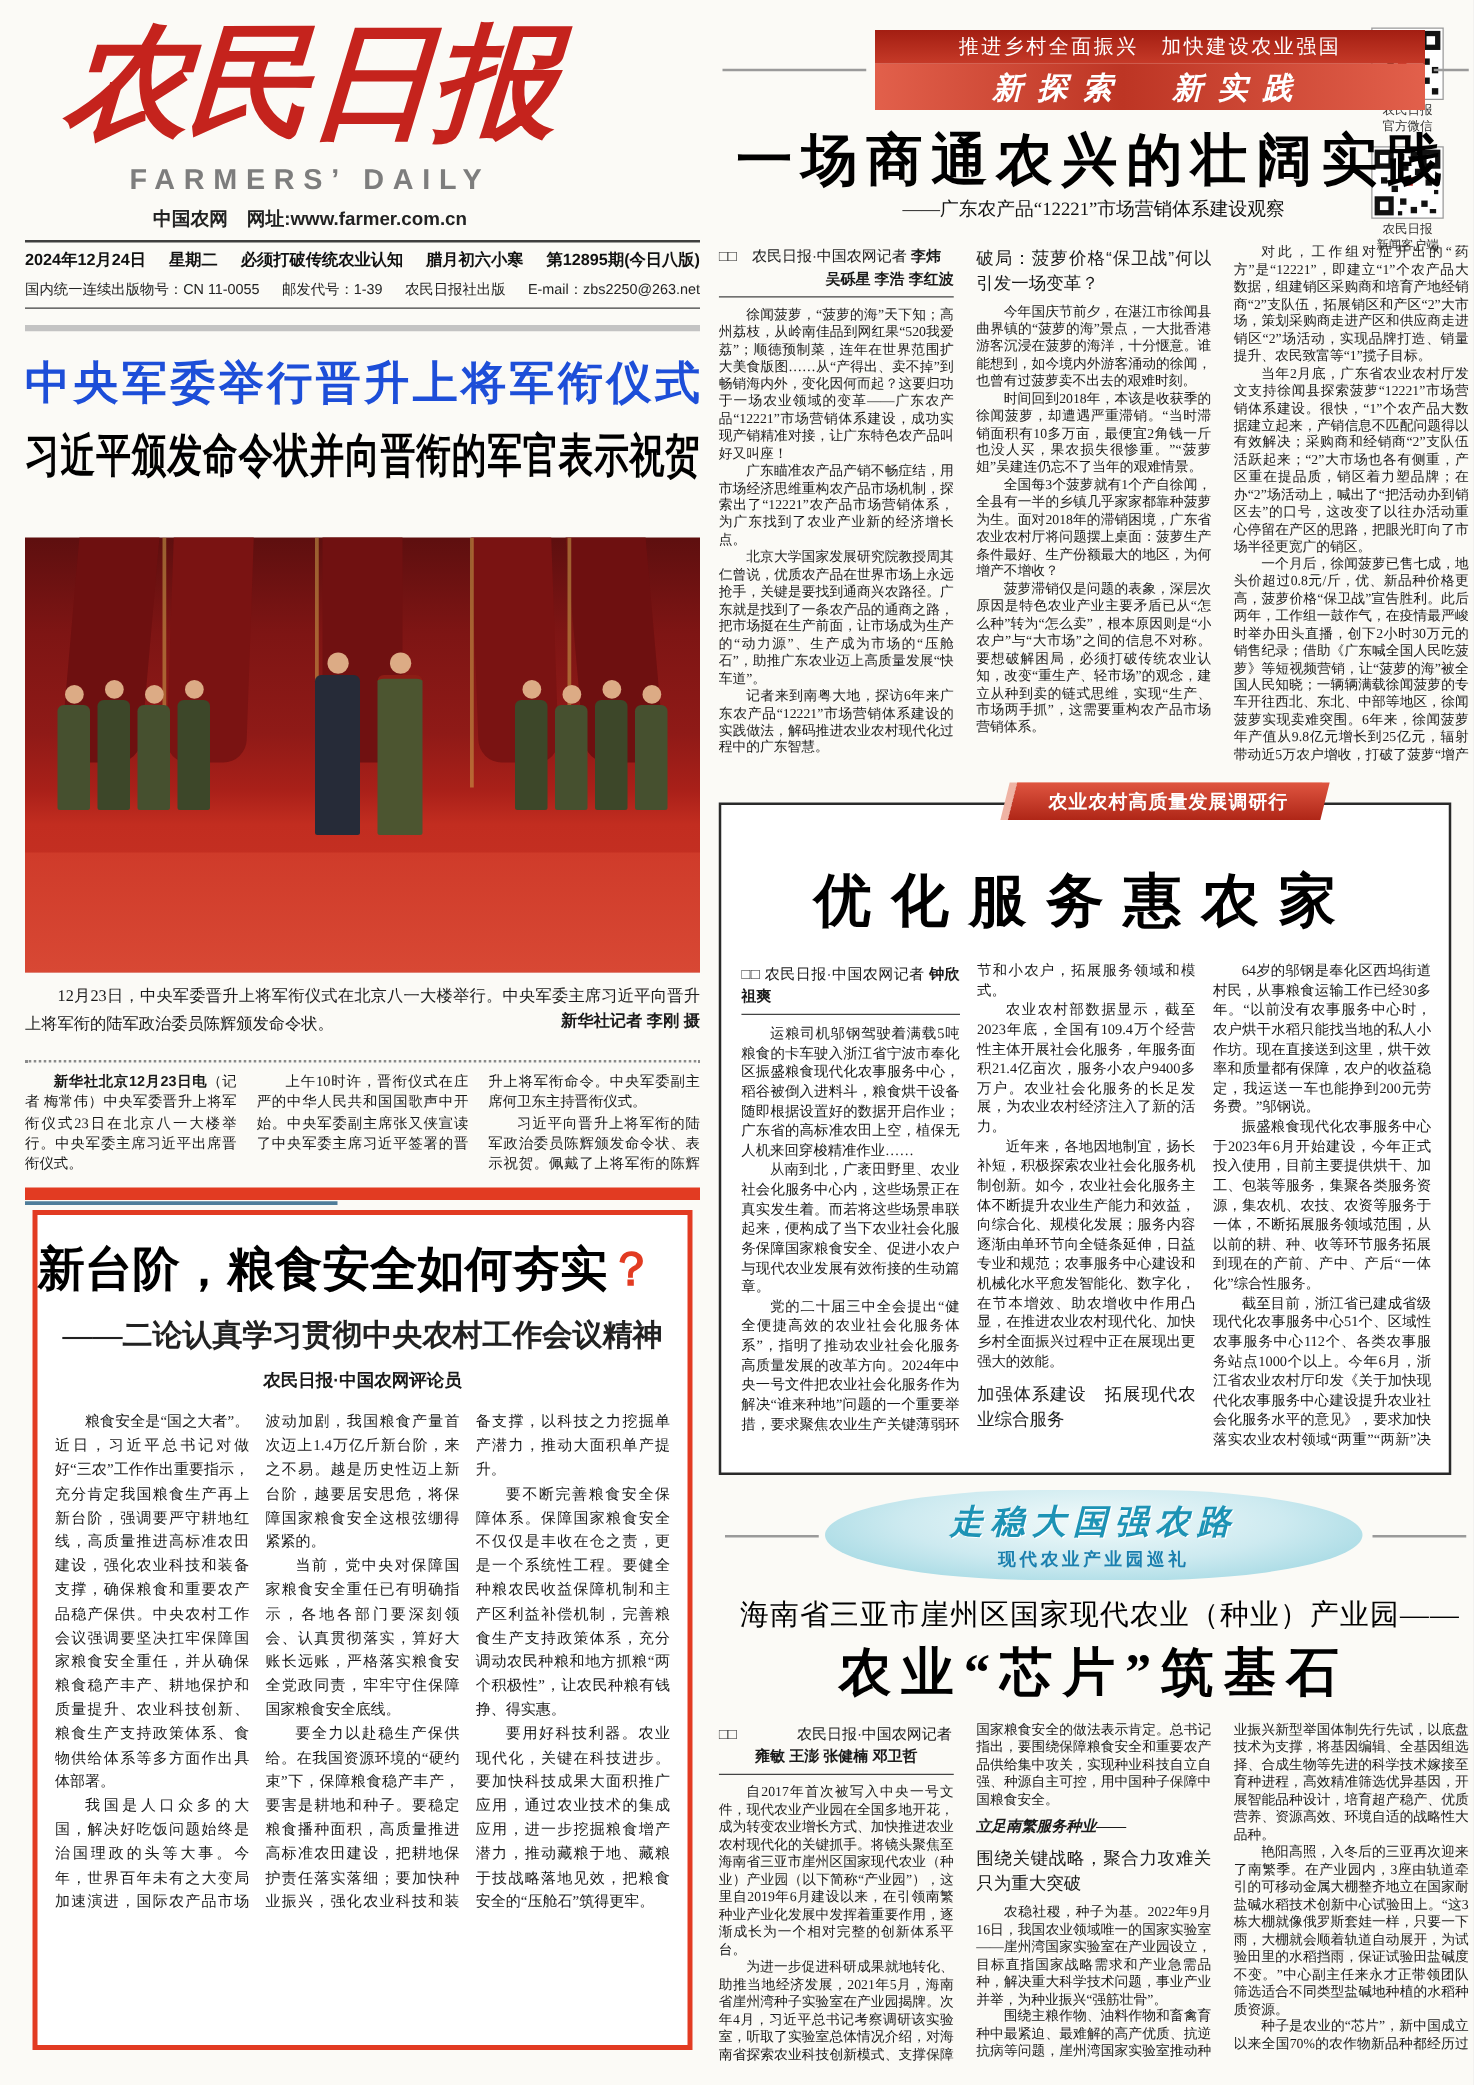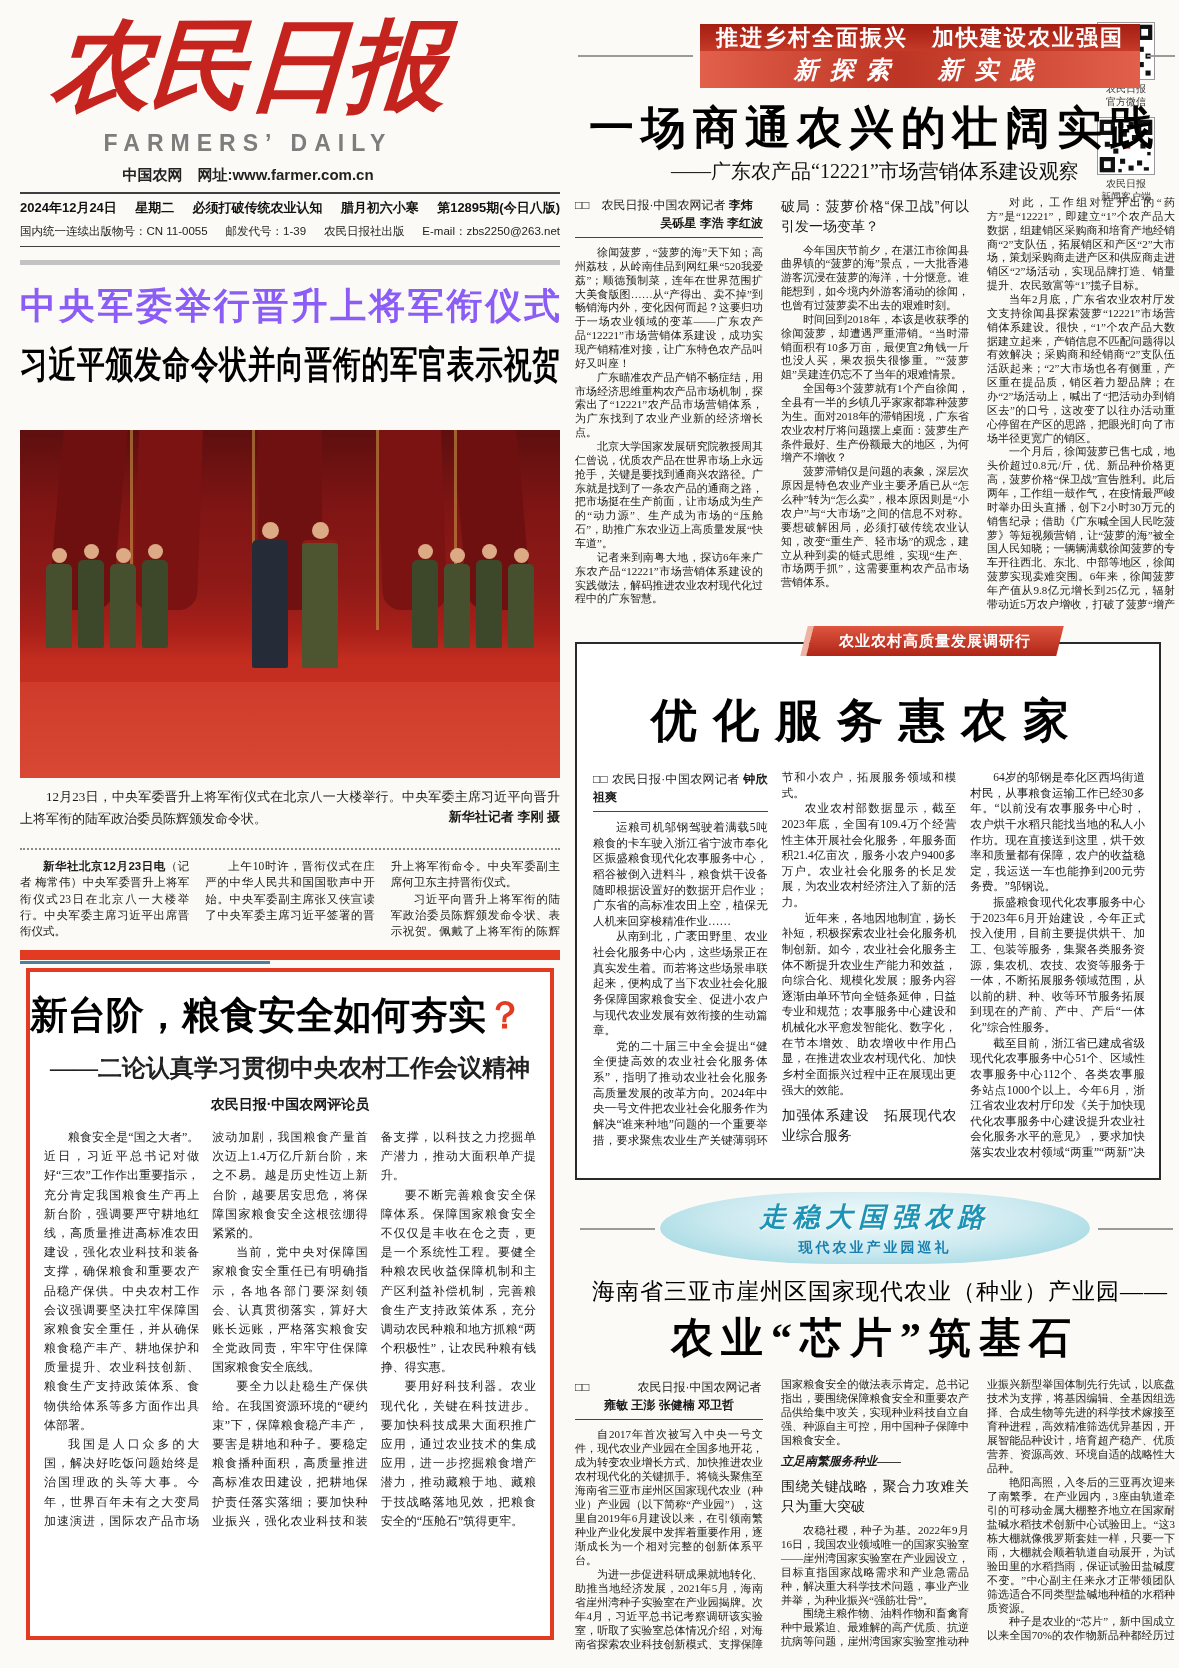--- a/index.html
+++ b/index.html
@@ -27,21 +27,21 @@
   .rule-a { left:20px; top:192px; width:540px; border-top:2px solid #3f3f3f; }
   .daterow { left:20px; top:199px; width:540px; display:flex; justify-content:space-between;
     font-weight:bold; font-size:13px; color:#111; white-space:nowrap; }
   .pubrow { left:20px; top:224px; width:540px; display:flex; justify-content:space-between;
     font-size:11.5px; color:#222; white-space:nowrap; }
   .rule-b { left:20px; top:246px; width:540px; border-top:1px solid #3f3f3f; }
   .graybar { left:20px; top:260px; width:540px; height:5px; background:#c3c3c3; }
 
   
   .mil-h1 { left:20px; top:282px; width:540px; font-family:"Liberation Sans",sans-serif;
-    font-weight:900; font-size:36px; color:#8b5cf6; text-align:justify; text-align-last:justify; }
+    font-weight:900; font-size:36px; color:#1d4ed8; text-align:justify; text-align-last:justify; }
   .mil-h2-wrap { left:20px; top:340px; width:720px; transform:scaleX(0.75); transform-origin:0 0;
     font-family:"Liberation Sans",sans-serif; font-weight:900; font-size:37px; color:#000;
     text-align:justify; text-align-last:justify; }
 
   
   .photo { left:20px; top:430px; width:540px; height:348px; overflow:hidden;
     background:linear-gradient(180deg,#5e0f0f 0%,#7e1514 22%,#8f1a17 45%,#a92019 58%,#c22d20 66%,#c93628 100%); }
   .flag { position:absolute; top:-8px; width:64px; height:188px; border-radius:0 0 18px 18px; }
   .pole { position:absolute; top:0; width:3px; height:200px; background:#caa24a; opacity:.55; }
   .carpet-strip { position:absolute; left:0; bottom:0; width:100%; height:96px;
@@ -75,27 +75,27 @@
   .ed-by { position:absolute; left:0; top:124px; width:100%; text-align:center;
     font-family:"Liberation Sans",sans-serif; font-weight:bold; font-size:14px; }
   .ed-body { position:absolute; left:14px; top:156px; width:492px; height:494px; overflow:hidden;
     column-count:3; column-gap:13px; font-size:12px; line-height:1.6; text-align:justify; }
 
   
   .flank { border-top:2px solid #9a9a9a; }
   .ribbon { left:700px; top:24px; width:440px; height:64px; }
   .ribbon .r1 { height:27px; display:flex; align-items:center; justify-content:center;
     background:linear-gradient(180deg,#a31e12,#c63a28); color:#fff;
-    font-family:"Liberation Sans",sans-serif; font-weight:700; font-size:22px; letter-spacing:2px; }
+    font-family:"Liberation Sans",sans-serif; font-weight:400; font-size:16px; letter-spacing:2px; }
   .ribbon .r2 { height:37px; display:flex; align-items:center; justify-content:center;
     background:linear-gradient(90deg,#e2604b,#bd3524 45%,#e2604b); color:#fff;
     font-weight:900; font-style:italic; font-size:24px; letter-spacing:12px; }
   .pine-title { left:575px; top:98px; width:600px; text-align:center;
     font-weight:900; font-size:45px; letter-spacing:7px; color:#000; }
-  .pine-sub { left:575px; top:158px; width:600px; text-align:center; font-size:20px; color:#111; }
+  .pine-sub { left:575px; top:158px; width:600px; text-align:center; font-size:15px; color:#111; }
   .pine-body { left:575px; top:196px; width:600px; height:420px; overflow:hidden;
     column-count:3; column-gap:18px; font-size:11px; line-height:1.26; text-align:justify; }
   .by-block { font-family:"Liberation Sans",sans-serif; font-size:12px; text-indent:0 !important;
     border-bottom:1px solid #444; padding-bottom:5px; margin-bottom:8px; line-height:1.5; }
   .by-block .nm { font-weight:bold; }
   .by-r { text-align:right; }
   .subhead { font-family:"Liberation Sans",sans-serif; font-weight:400; font-size:14px;
     line-height:1.45; margin:7px 0; text-indent:0 !important; }
 
   

